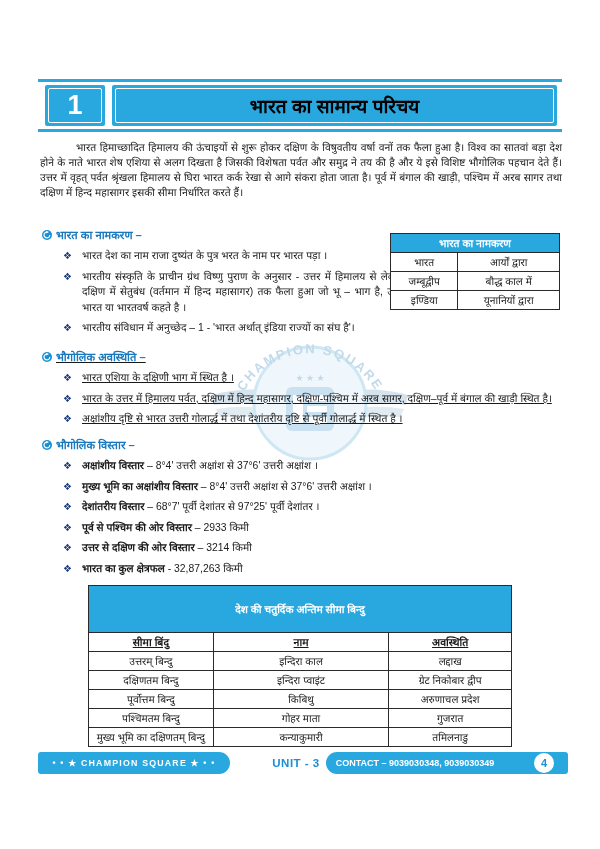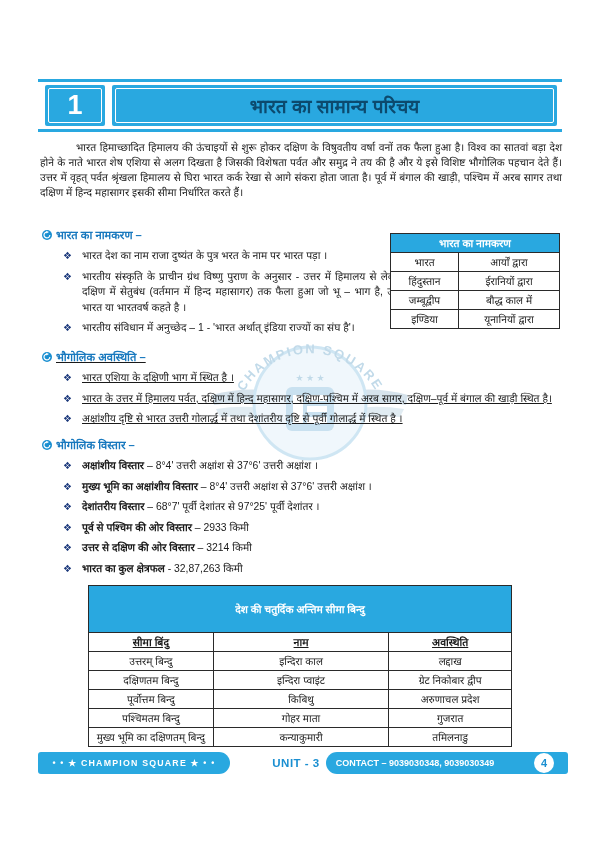--- a/index.html
+++ b/index.html
@@ -17,21 +17,21 @@
   .rule.bottom { top:129px; }
   .chapter-band { position:absolute; top:85px; left:45px; right:43px; height:41px; display:flex; }
   .chapter-num {
     position:relative; width:60px; height:100%; background:#29a8e0; margin-right:7px;
     display:flex; align-items:center; justify-content:center;
     color:#fff; font-weight:bold; font-size:27px; border-radius:2px;
   }
   .chapter-title {
     position:relative; flex:1; height:100%; background:#29a8e0; border-radius:2px;
     display:flex; align-items:center; justify-content:center;
-    color:#0c4a6e; font-weight:bold; font-size:19px;
+    color:#000000; font-weight:bold; font-size:19px;
   }
   .inner-frame { position:absolute; inset:3px; border:1.5px solid #ffffff; border-radius:2px; pointer-events:none; }
 
   
   .intro {
     position:absolute; top:141px; left:40px; right:38px;
     font-size:10.4px; line-height:1.43; text-align:justify; text-indent:36px;
   }
 
   
@@ -178,24 +178,20 @@
         <tr>
           <th colspan="2">भारत का नामकरण</th>
         </tr>
       </thead>
       <tbody>
         <tr>
             <td>भारत</td>
             <td>आर्यों द्वारा</td>
           </tr>
         <tr>
-            <td>हिंदुस्तान</td>
-            <td>ईरानियों द्वारा</td>
-          </tr>
-        <tr>
             <td>जम्बूद्वीप</td>
             <td>बौद्ध काल में</td>
           </tr>
         <tr>
             <td>इण्डिया</td>
             <td>यूनानियों द्वारा</td>
           </tr>
       </tbody>
     </table>
 

